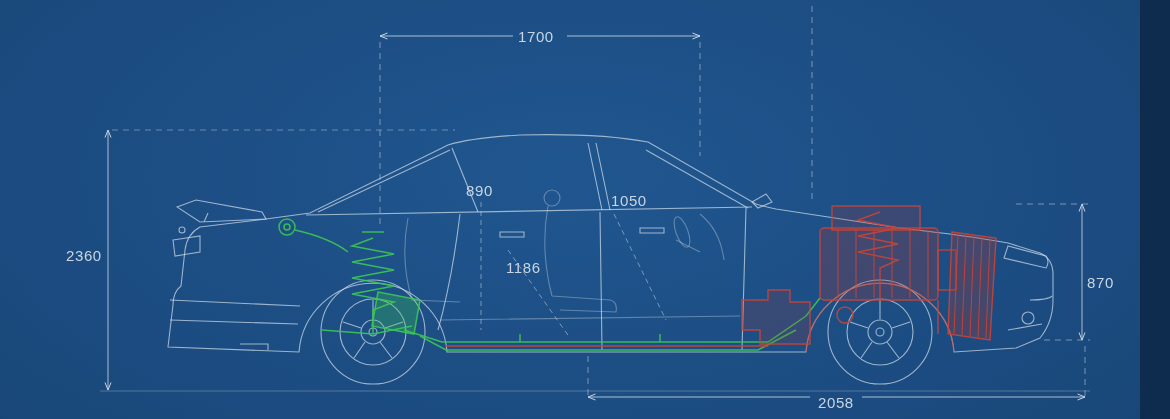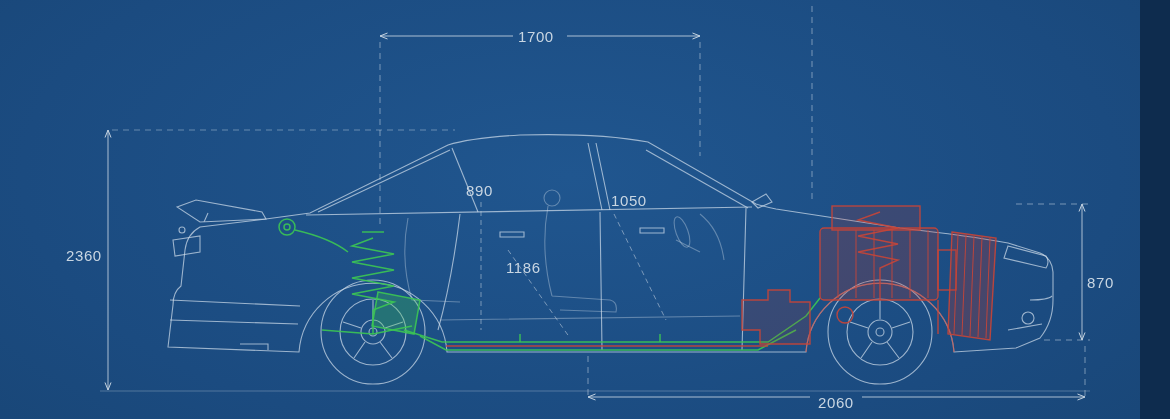--- a/index.html
+++ b/index.html
@@ -133,15 +133,15 @@
       <path d="M508 250 L570 338" stroke-dasharray="5 4" stroke-opacity="0.55"></path>
     </g>
   </svg>
 
   <span class="dim-label" style="left:518px;top:28px;">1700</span>
   <span class="dim-label" style="left:66px;top:247px;">2360</span>
   <span class="dim-label" style="left:466px;top:182px;">890</span>
   <span class="dim-label" style="left:611px;top:192px;">1050</span>
   <span class="dim-label" style="left:506px;top:227px;margin-top:32px;">1186</span>
   <span class="dim-label" style="left:1087px;top:274px;">870</span>
-  <span class="dim-label" style="left:818px;top:394px;">2060</span>
+  <span class="dim-label" style="left:818px;top:394px;">2058</span>
 
 </div>
 
 </body></html>

